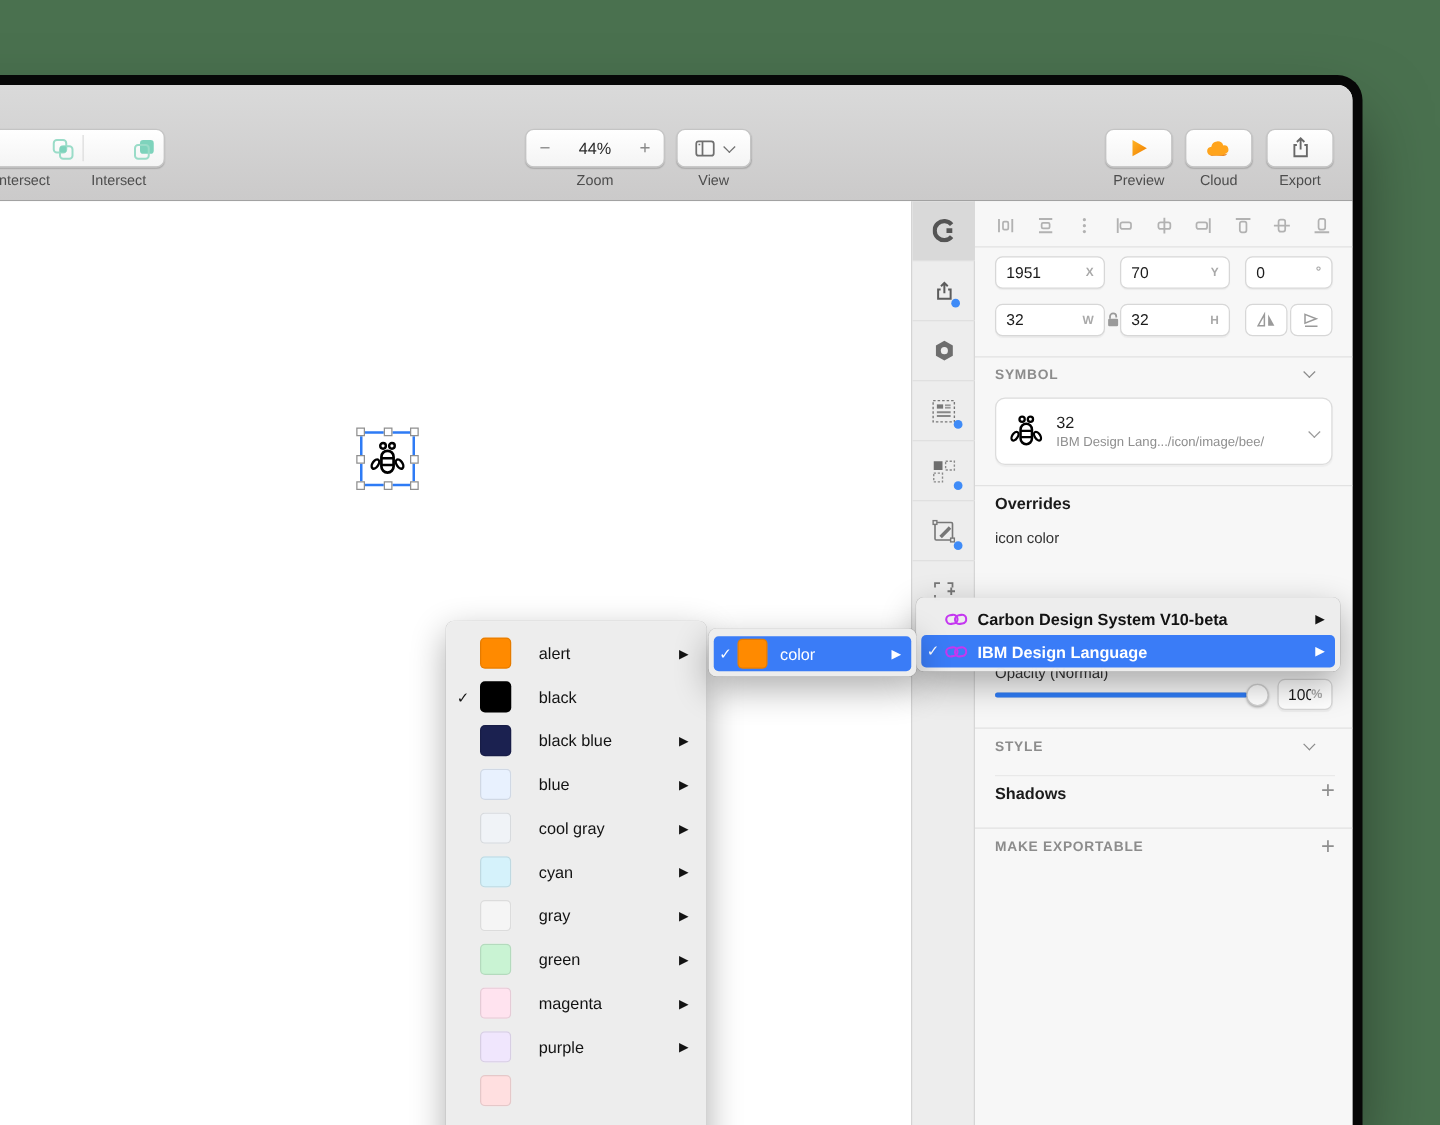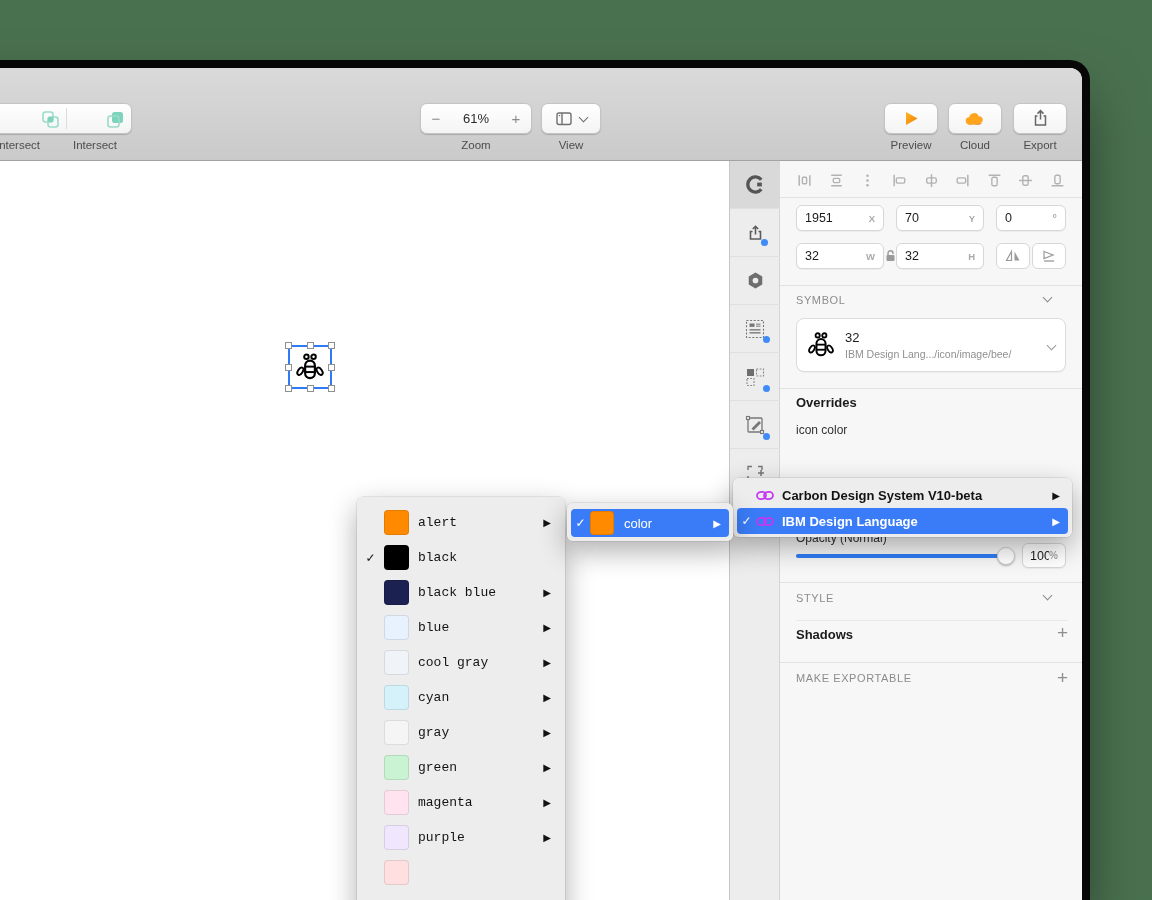--- a/index.html
+++ b/index.html
@@ -34,21 +34,21 @@
     background:#ededed; border-right:1px solid #d6d6d6; }
   .cell { position:absolute; left:0; width:50px; height:47px;
     display:flex; align-items:center; justify-content:center; }
   .cell.sel { background:#d9d9d9; }
   .csep { position:absolute; left:0; width:50px; height:1px; background:#e0e0e0; }
   .bdot { position:absolute; width:7px; height:7px; border-radius:50%; background:#3f8bf7; }
 
   
   .panel { position:absolute; left:860px; top:93px; right:0; bottom:0; background:#f7f7f7; }
   .pdiv { position:absolute; left:0; right:0; height:1px; background:#e2e2e2; }
-  .hdr { position:absolute; font-size:11px; font-weight:400; letter-spacing:.6px; color:#8c8c8c; }
+  .hdr { position:absolute; font-size:11px; font-weight:700; letter-spacing:.6px; color:#8c8c8c; }
   .fld { position:absolute; height:26px; background:#fff; border:1px solid #d7d7d7;
     border-radius:6px; display:flex; align-items:center; padding:0 8px;
     box-shadow:0 1px 1px rgba(0,0,0,.05); }
   .fld input { border:none; outline:none; width:100%; font-size:12.5px; color:#1b1b1b;
     background:transparent; font-family:inherit; }
   .unit { font-size:9.5px; font-weight:700; color:#a9a9a9; }
   .chev { width:7px; height:7px; border-right:1.6px solid #8a8a8a;
     border-bottom:1.6px solid #8a8a8a; transform:rotate(45deg); display:inline-block; }
   .iconbtn { position:absolute; height:26px; background:#fff; border:1px solid #d7d7d7;
     border-radius:6px; display:flex; align-items:center; justify-content:center; }
@@ -65,21 +65,21 @@
   .mrow { display:flex; align-items:center; height:26px; margin:0 4px; border-radius:4px;
     font-size:13px; color:#131313; }
   .mrow.hl { background:#3a7cf7; color:#fff; }
   .mrow .mcheck { width:19px; text-align:center; font-size:12px; flex:0 0 19px; }
   .mrow .mlabel { flex:1; font-weight:600; }
   .mrow .marrow { flex:0 0 22px; text-align:right; padding-right:8px; font-size:10px; }
   .crow { display:flex; align-items:center; height:35px; font-size:13px; color:#131313; }
   .crow .mcheck { flex:0 0 27px; text-align:center; font-size:12px; }
   .crow .sw { flex:0 0 25px; height:25px; border-radius:4px;
     box-shadow:inset 0 0 0 1px rgba(0,0,0,.10); }
-  .crow .mlabel { flex:1; padding-left:9px;font-family:Liberation Mono, monospace; }
+  .crow .mlabel { flex:1; padding-left:22px; }
   .crow .marrow { flex:0 0 28px; text-align:right; padding-right:14px; font-size:10px; }
   svg { display:block; }
 </style>
 </head>
 <body>
 
 <div class="window">
 
   <div class="toolbar">
 
@@ -97,21 +97,21 @@
           <rect x="6" y="2" width="11" height="11" rx="2.5" fill="#7ed3bc"></rect>
           <rect x="2" y="6" width="11" height="11" rx="2.5" fill="none" stroke="#9adcc8" stroke-width="1.6"></rect>
         </svg>
       </span>
     </div>
     <div class="tlabel" style="left:50px;">Intersect</div>
     <div class="tlabel" style="left:127px;">Intersect</div>
 
     <div class="tbtn" style="left:500px; width:112px;">
       <span class="pm">−</span>
-      <span class="zoomtxt" style="flex:1; text-align:center;">61%</span>
+      <span class="zoomtxt" style="flex:1; text-align:center;">44%</span>
       <span class="pm">+</span>
     </div>
     <div class="tlabel" style="left:508px;">Zoom</div>
 
     <div class="tbtn" style="left:621px; width:60px;">
       <span>
         <svg width="18" height="17" viewBox="0 0 18 17">
           <rect x="2" y="3" width="14" height="11.5" rx="2" fill="none" stroke="#6f6f6f" stroke-width="1.4"></rect>
           <line x1="7" y1="3" x2="7" y2="14.5" stroke="#6f6f6f" stroke-width="1.4"></line>
           <line x1="3.8" y1="5.6" x2="5.2" y2="5.6" stroke="#6f6f6f" stroke-width="1.3"></line>

